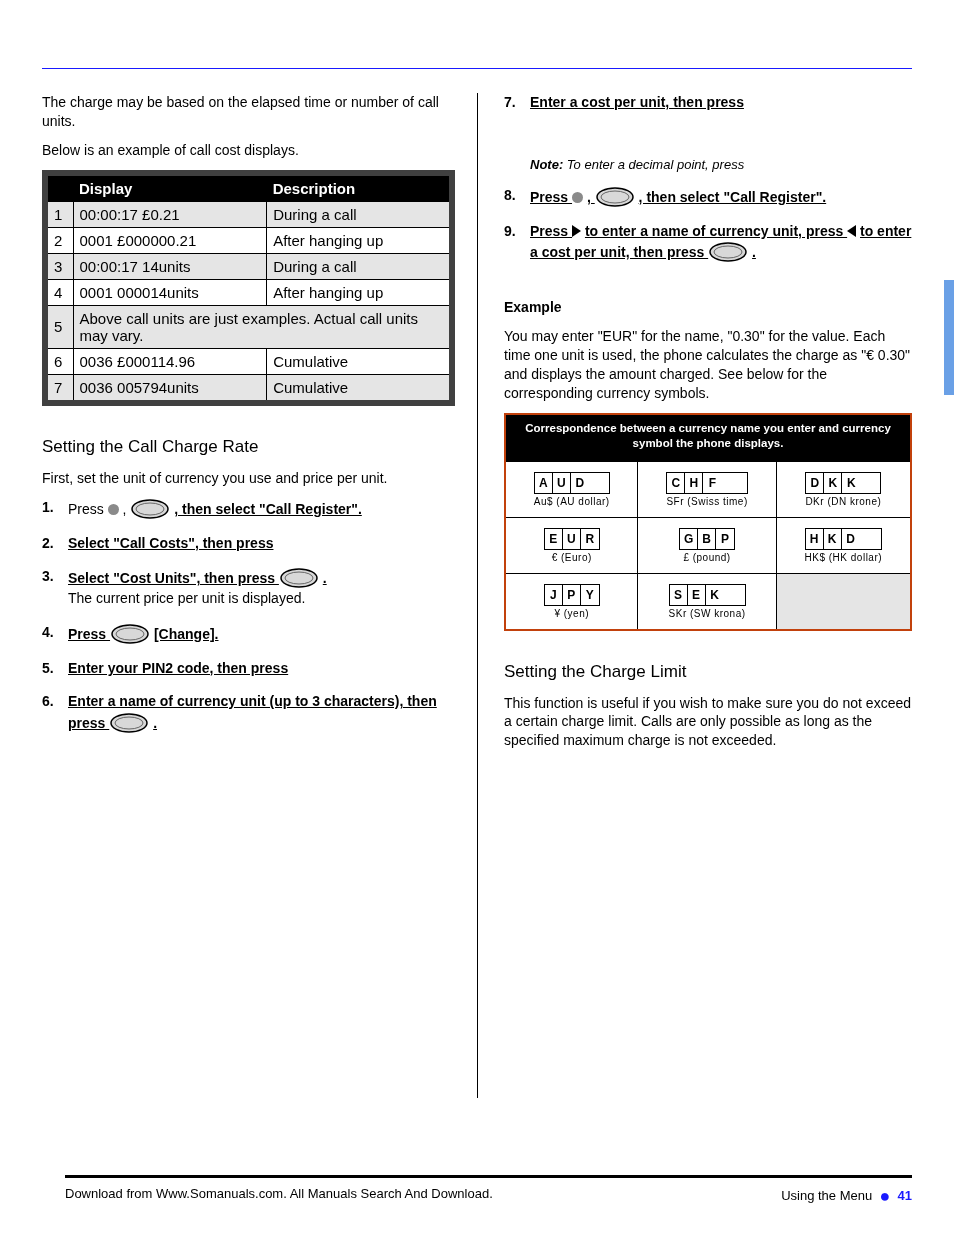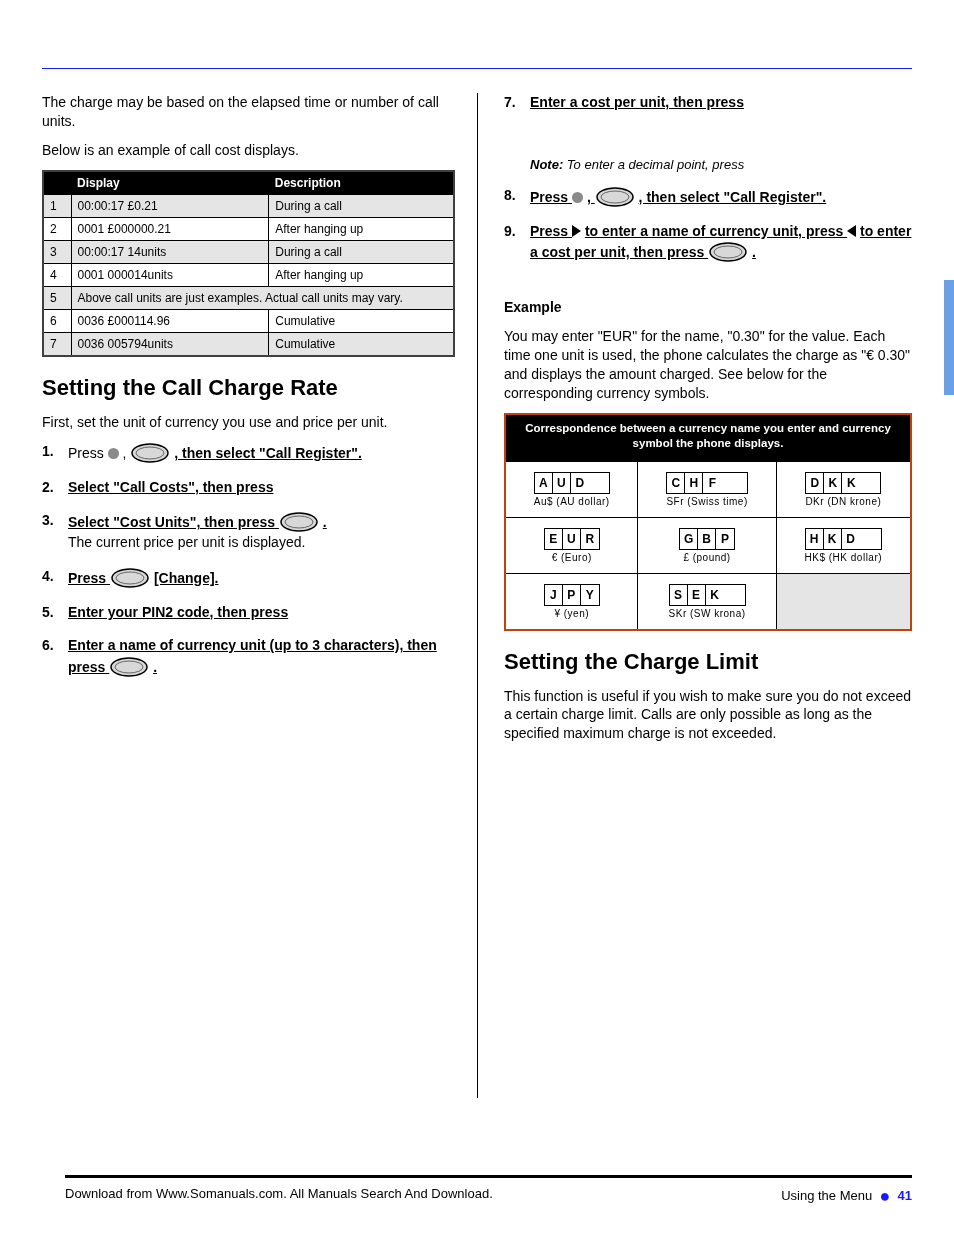--- a/index.html
+++ b/index.html
@@ -6,22 +6,22 @@
   html, body { width: 954px; height: 1235px; font-family: Arial, Helvetica, sans-serif; background: #fff; color: #000; }
   .page { position: relative; width: 954px; height: 1235px; padding: 30px 42px 0 42px; }
   .header-line { border-top: 1.5px solid #1a1aff; margin-top: 38px; }
   .side-tab { position: absolute; right: 0; top: 280px; width: 10px; height: 115px; background: #6aa0e6; }
   .columns { display: flex; margin-top: 24px; align-items: center; }
   .col { width: 50%; }
   .col.left { padding-right: 22px; }
   .col.right { padding-left: 26px; border-left: 1.5px solid #000; }
   .col-inner { height: 1005px; }
   p { font-size: 14px; line-height: 1.35; margin-bottom: 10px; }
-  h3 { font-size: 22px; font-weight: bold; margin: 18px 0 12px 0; }
-  .table1 { border: 2px solid #404040; width: 100%; border-collapse: collapse; font-size: 12px; margin-bottom: 16px; }
+  h3 { font-size: 17px; font-weight: normal; margin: 31px 0 12px 0; }
+  .table1 { border: 6px solid #404040; width: 100%; border-collapse: collapse; font-size: 15px; margin-bottom: 16px; }
   .table1 th { background: #000; color: #fff; text-align: left; padding: 4px 6px; font-weight: bold; }
   .table1 td { border: 1px solid #000; padding: 4px 6px; }
   .table1 tr.shade td { background: #e5e5e5; }
   .step { font-size: 14px; line-height: 1.4; margin-bottom: 14px; padding-left: 26px; position: relative; }
   .step .num { position: absolute; left: 0; top: 0; font-weight: bold; }
   .step .bold { font-weight: bold; text-decoration: underline; }
   .ital { font-style: italic; }
   .bullet-dot { display:inline-block; width:11px; height:11px; border-radius:50%; background:#8a8a8a; vertical-align:-1px; }
   .oval-btn { display:inline-block; width:40px; height:22px; vertical-align:-6px; }
   .oval-btn svg { display:block; }

